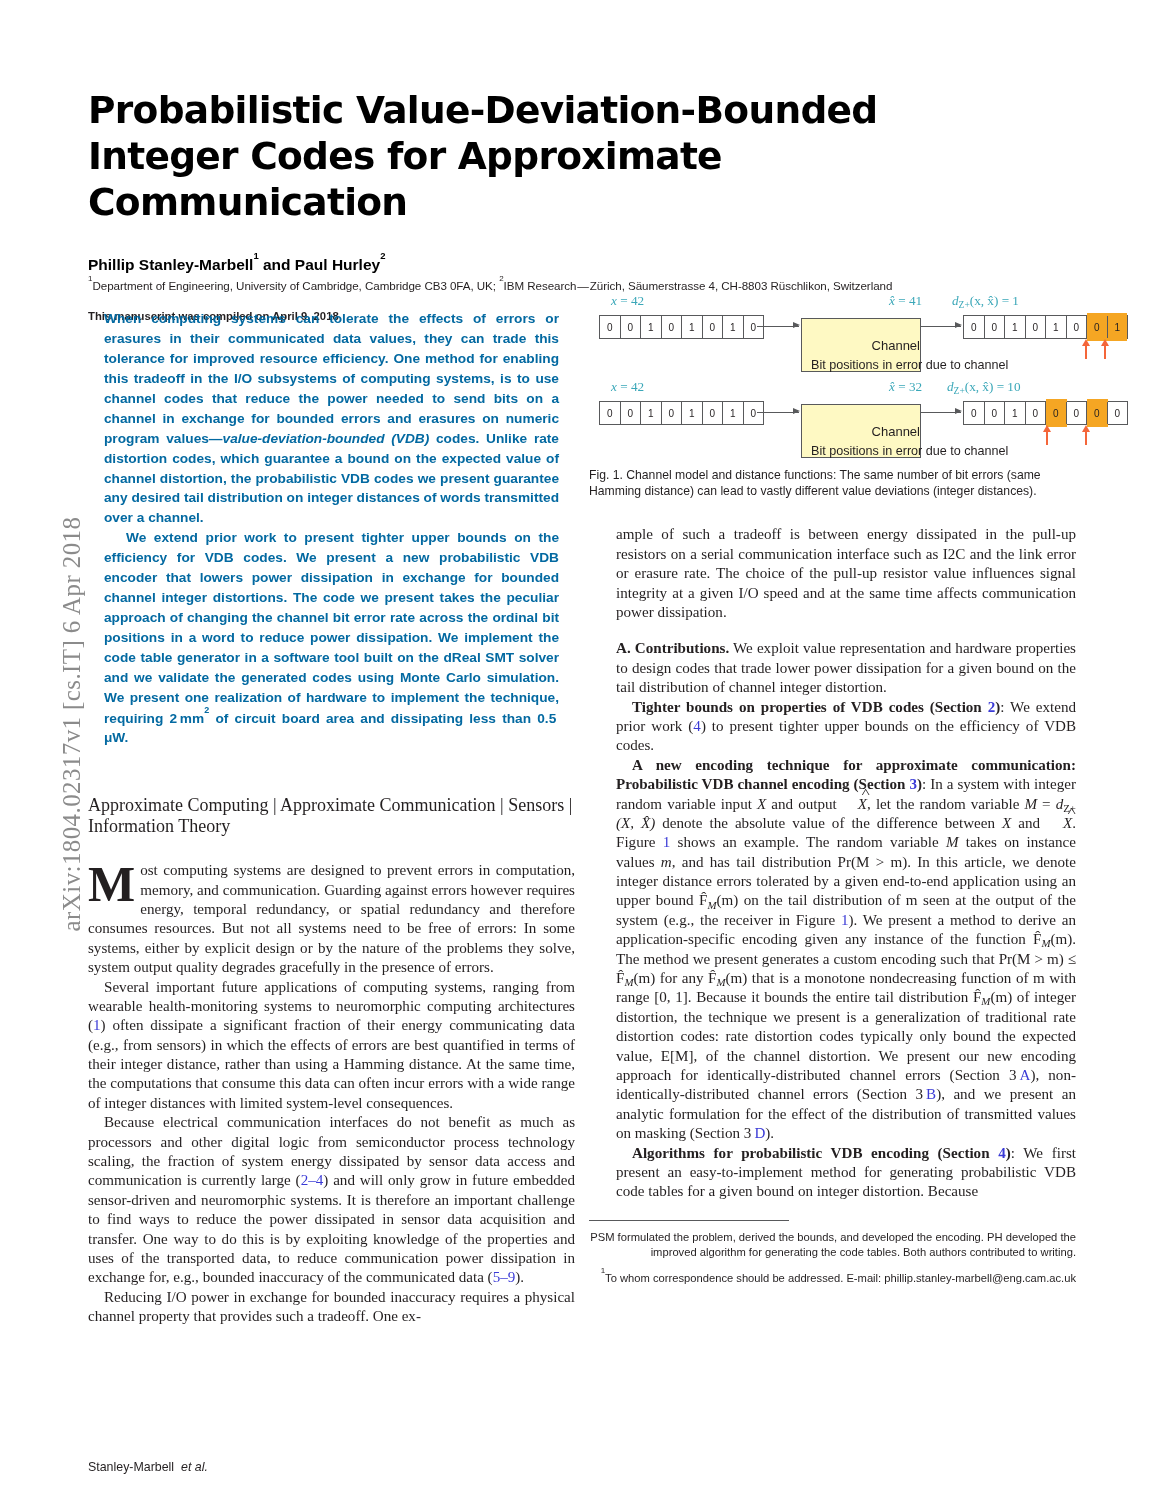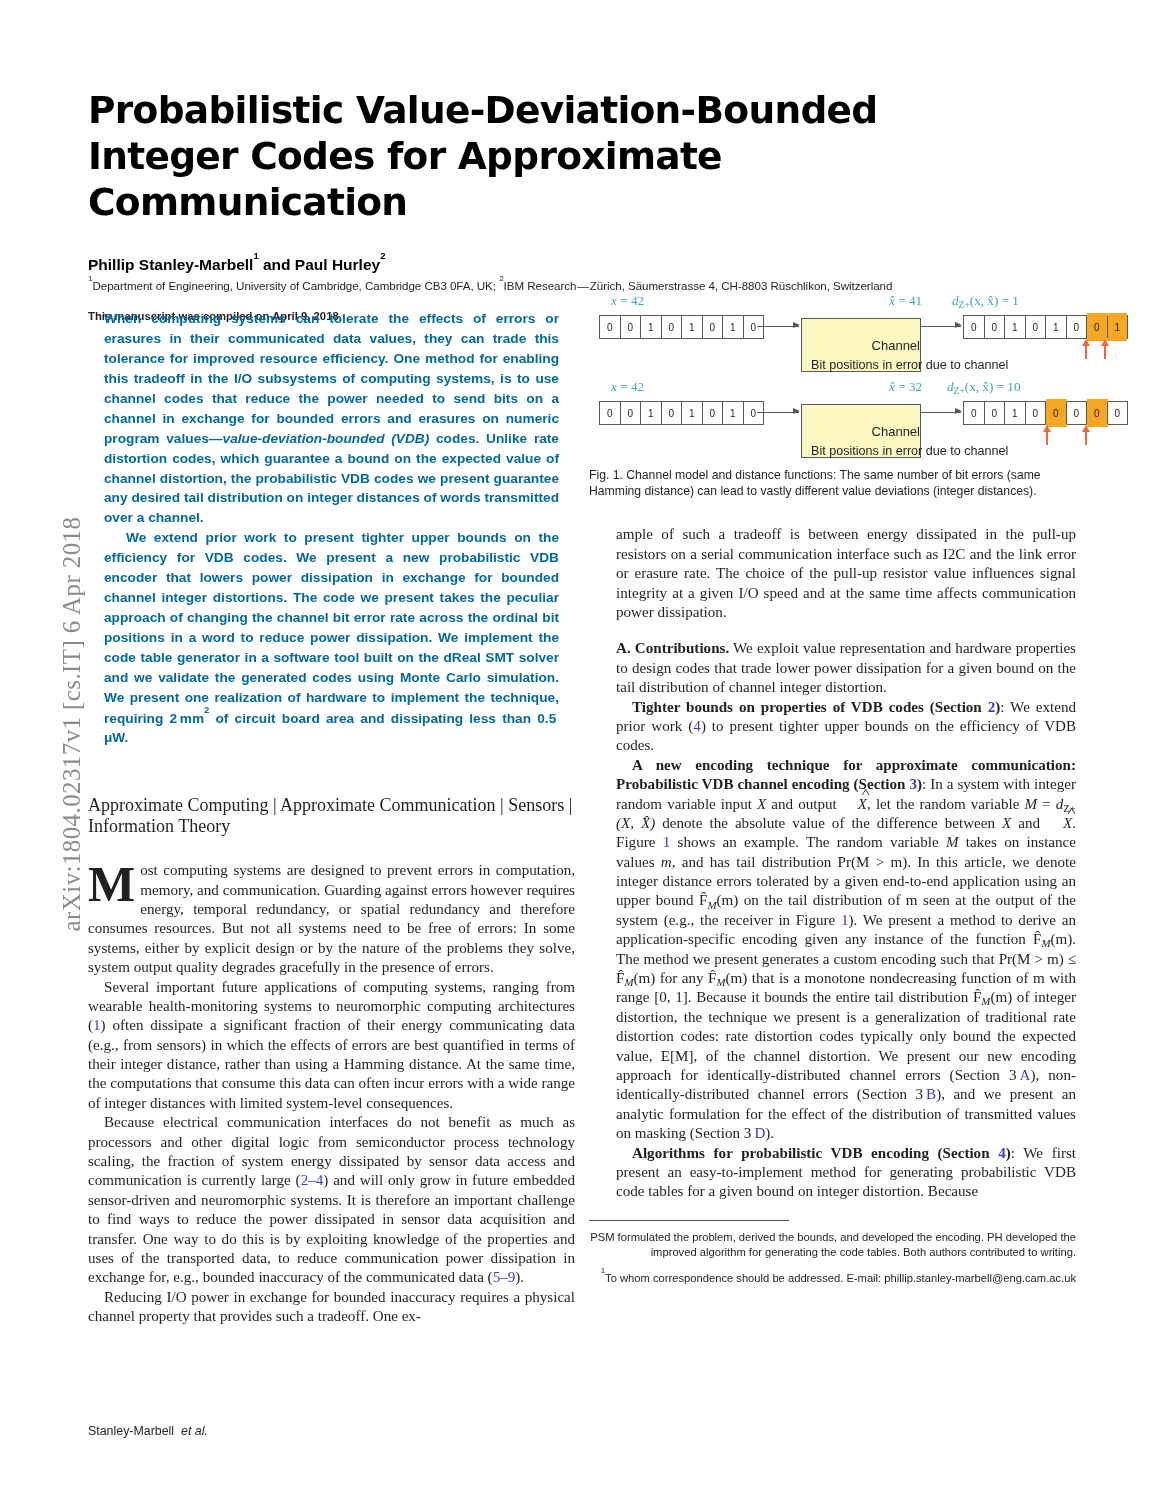--- a/index.html
+++ b/index.html
@@ -216,21 +216,21 @@
     color:#231f20;
     margin:0;
     text-align:right;
   }
   .footnote + .footnote{ margin-top:10px; }
   .footnote sup{ font-size:8px; position:relative; top:-0.5em; }
 
   
   #page-footer{
     position:absolute;
-    left:88px; top:1424px;
+    left:88px; top:1460px;
     font-family:"Liberation Sans", sans-serif;
     font-size:12.4px;
     color:#231f20;
   }
   #page-footer i{ font-style:italic; }
 </style>
 </head>
 <body>
 
 <div id="page">

